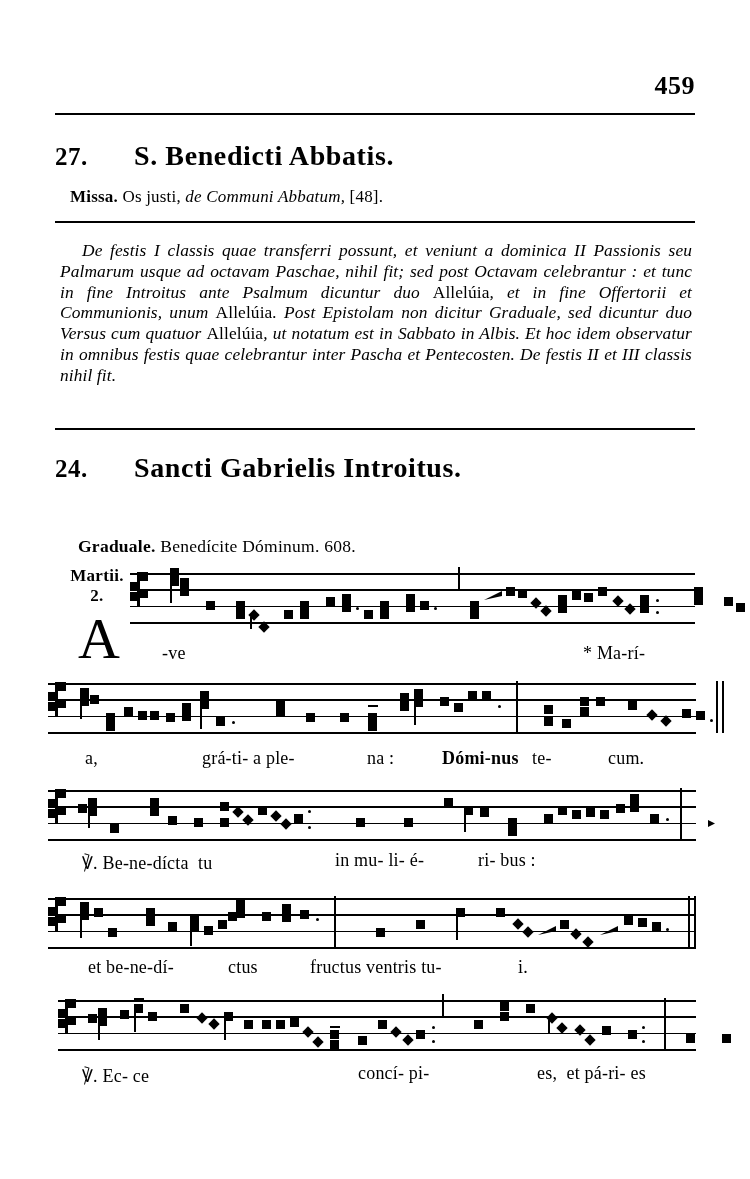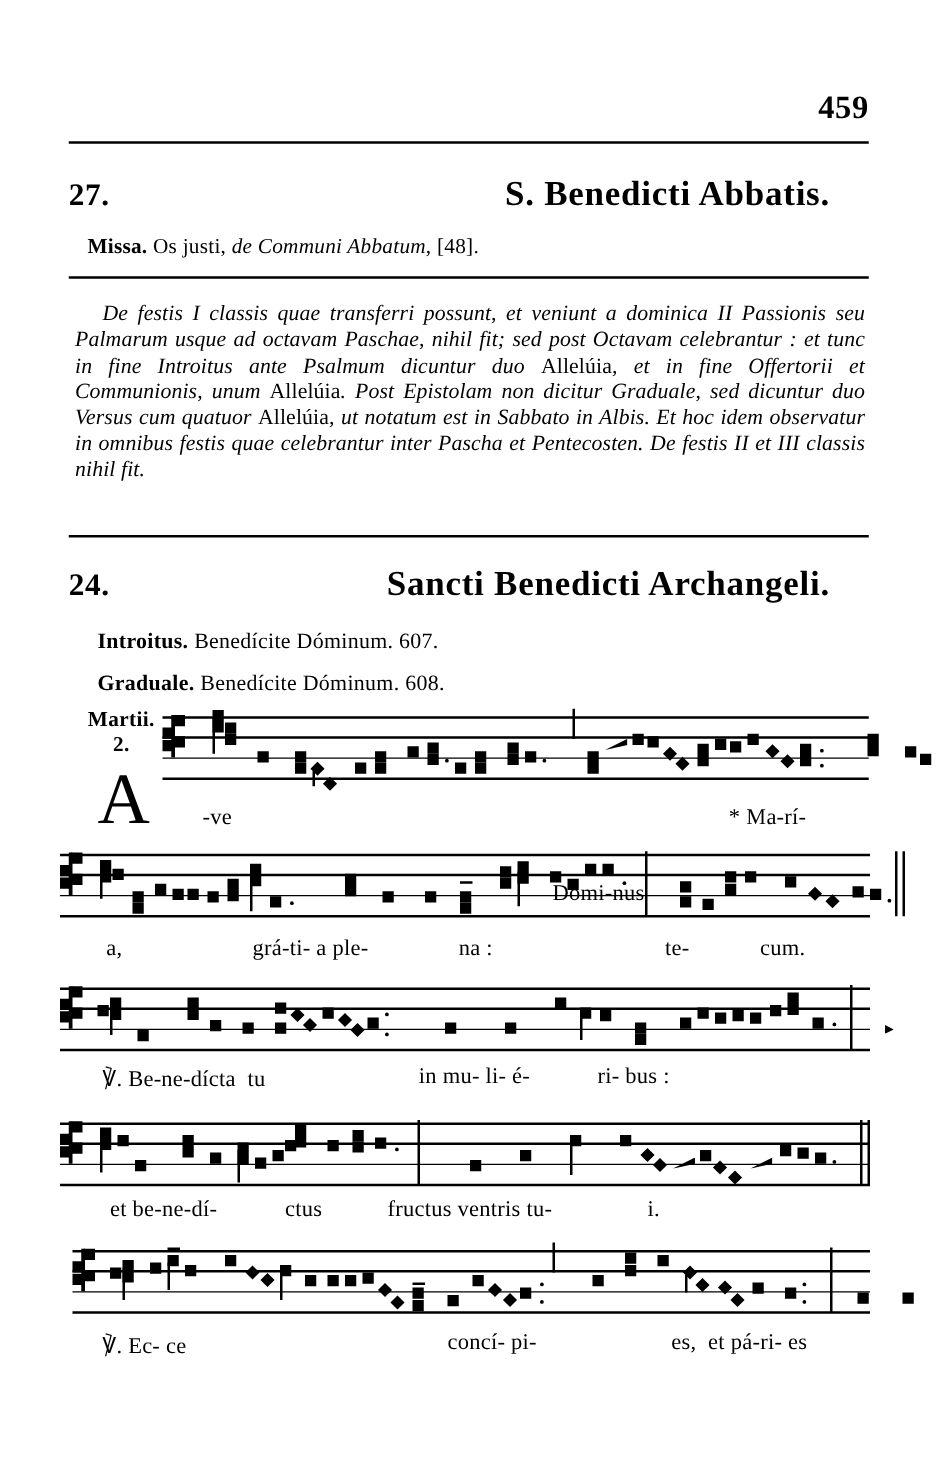--- a/index.html
+++ b/index.html
@@ -46,22 +46,22 @@
   .feast-head {
     position: absolute; left: 0; width: 750px;
     height: 34px;
   }
   .feast-num {
     position: absolute; left: 55px; top: 0;
     font-size: 25px; font-weight: bold;
     letter-spacing: 0.5px;
   }
   .feast-title {
-    position: absolute; left: 164px; top: -3px; width: 500px;
-    text-align: right;
+    position: absolute; left: 134px; top: -3px; width: 500px;
+    text-align: left;
     font-size: 28px; font-weight: bold;
     letter-spacing: 0.6px;
   }
 
   
   .massline {
     position: absolute; left: 70px;
     font-size: 17px;
     letter-spacing: 0.2px;
     white-space: nowrap;
@@ -181,26 +181,23 @@
   </div>
 
   <div class="rule thin" style="top:221px"></div>
 
   <div class="rubric" style="top:240px"><span>De festis I classis quae transferri possunt, et veniunt a dominica II Passionis seu Palmarum usque ad octavam Paschae, nihil fit; sed post Octavam celebrantur : et tunc in fine Introitus ante Psalmum dicuntur duo </span><span class="upr">Allelúia</span><span>, et in fine Offertorii et Communionis, unum </span><span class="upr">Allelúia</span><span>. Post Epistolam non dicitur Graduale, sed dicuntur duo Versus cum quatuor </span><span class="upr">Allelúia</span><span>, ut notatum est in Sabbato in Albis. Et hoc idem observatur in omnibus festis quae celebrantur inter Pascha et Pentecosten. De festis II et III classis nihil fit.</span></div>
 
   <div class="rule" style="top:428px"></div>
 
   <div class="feast-head" style="top:455px">
     <div class="feast-num">24.</div>
-    <div class="feast-title">Sancti Benedicti Archangeli.</div>
+    <div class="feast-title">Sancti Gabrielis Introitus.</div>
   </div>
 
-  <div class="partline" style="top:502px">
-    <span class="pname">Introitus.</span><span> Benedícite Dóminum.</span><span> 607.</span>
-  </div>
 
   <div class="partline" style="top:536px">
     <span class="pname">Graduale.</span><span> Benedícite Dóminum.</span><span> 608.</span>
   </div>
 
   <div class="tractlbl" style="left:58px; top:566px; width:78px">Martii.</div>
   <div class="tractlbl" style="left:58px; top:586px; width:78px">2.</div>
   <div class="initial" style="left:78px; top:610px">A</div>
 
   <div id="staves">
@@ -489,21 +486,21 @@
         <div class="nglyph pu" style="left: 664px; top: 34px;"></div>
       </div>
     </div>
 
   <div id="lyric-lines">
       <div class="lyrics" style="left: 162px; top: 643px;">-ve</div>
       <div class="lyrics" style="left: 583px; top: 643px;">* Ma-rí-</div>
       <div class="lyrics" style="left: 85px; top: 748px;">a,</div>
       <div class="lyrics" style="left: 202px; top: 748px;">grá-ti- a ple-</div>
       <div class="lyrics" style="left: 367px; top: 748px;">na :</div>
-      <div class="lyrics" style="left: 442px; top: 704px;">Dómi-nus</div>
+      <div class="lyrics" style="left: 442px; top: 748px; font-weight: bold;">Dómi-nus</div>
       <div class="lyrics" style="left: 532px; top: 748px;">te-</div>
       <div class="lyrics" style="left: 608px; top: 748px;">cum.</div>
       <div class="lyrics" style="left: 82px; top: 850px;">℣. Be-ne-dícta  tu</div>
       <div class="lyrics" style="left: 335px; top: 850px;">in mu- li- é-</div>
       <div class="lyrics" style="left: 478px; top: 850px;">ri- bus :</div>
       <div class="lyrics" style="left: 88px; top: 957px;">et be-ne-dí-</div>
       <div class="lyrics" style="left: 228px; top: 957px;">ctus</div>
       <div class="lyrics" style="left: 310px; top: 957px;">fructus ventris tu-</div>
       <div class="lyrics" style="left: 518px; top: 957px;">i.</div>
       <div class="lyrics" style="left: 82px; top: 1063px;">℣. Ec- ce</div>

